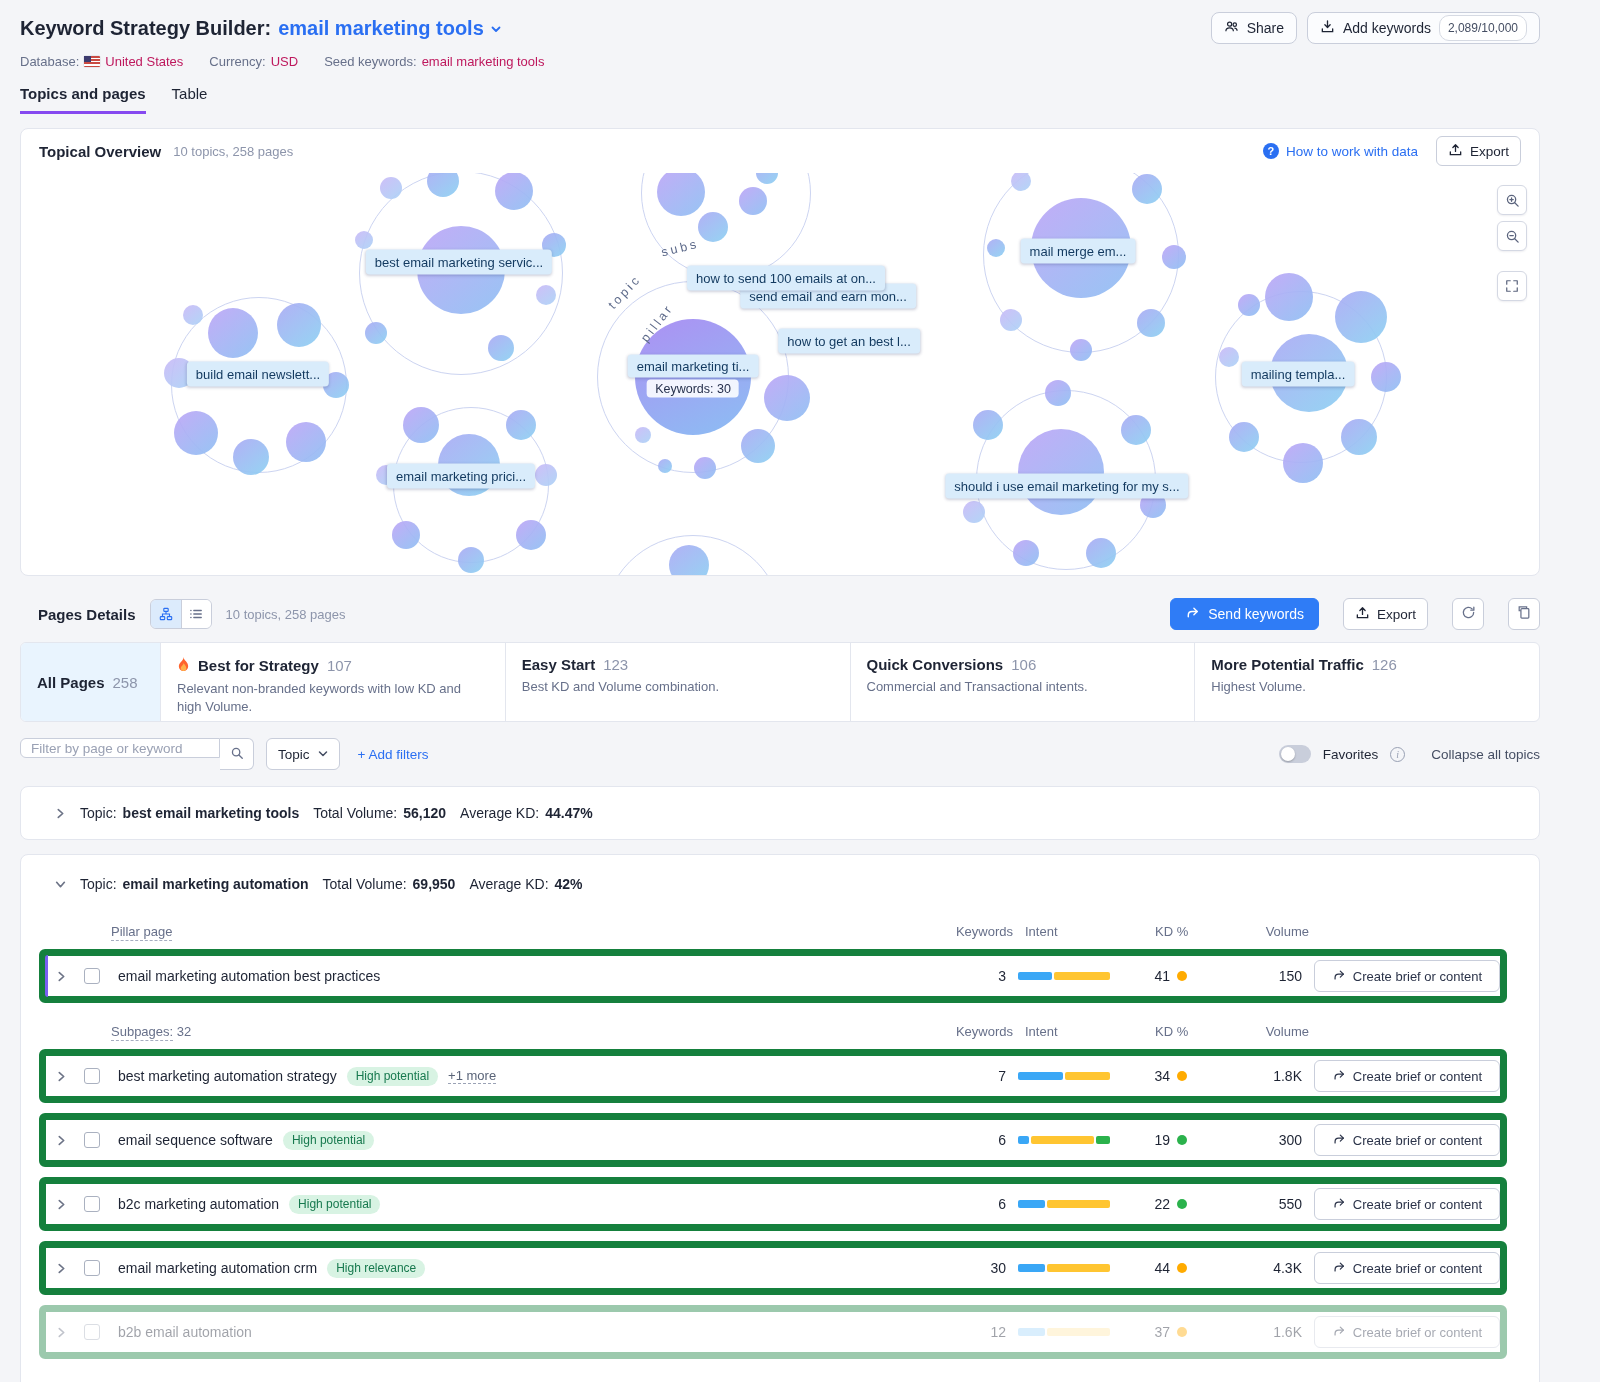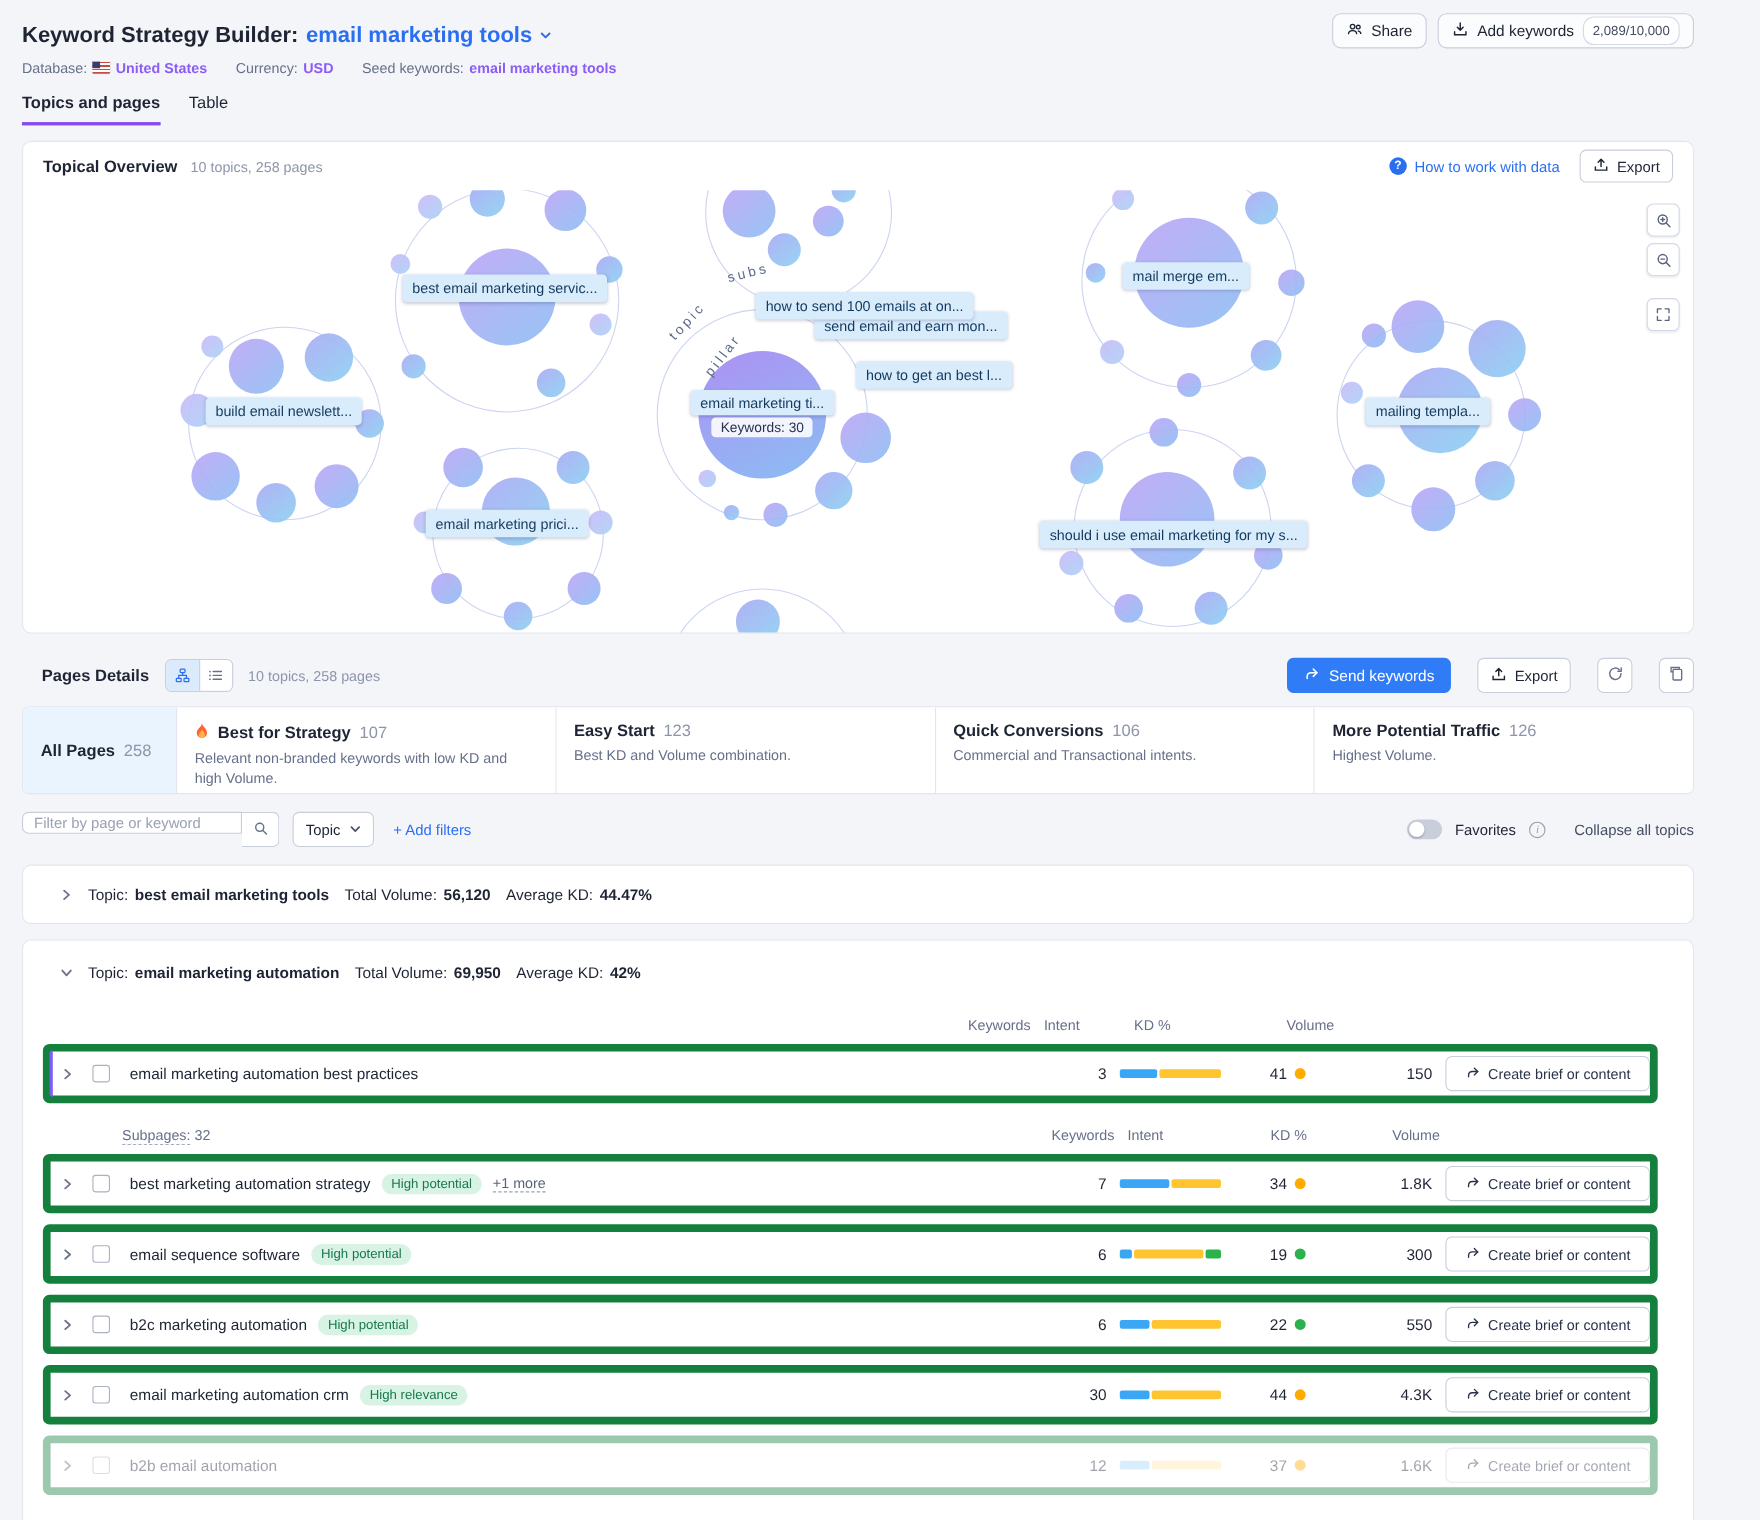--- a/index.html
+++ b/index.html
@@ -1,28 +1,28 @@
 <!DOCTYPE html>
 <html><head>
 <meta charset="utf-8">
 <style>
   *{margin:0;padding:0;box-sizing:border-box}
   html,body{width:1600px;height:1382px;overflow:hidden}
   body{background:#f4f5f8;font-family:"Liberation Sans","DejaVu Sans",sans-serif;color:#1e2434}
   .page{width:1600px;height:1382px;padding:12px 60px 0 20px;position:relative}
 
   
-  .title-row{display:flex;align-items:flex-end}
+  .title-row{display:flex;align-items:center}
   .title-row h1{font-size:20px;font-weight:bold;display:flex;align-items:center;gap:7px}
   .project-btn{display:inline-flex;align-items:center;gap:6px;background:none;border:none;font:inherit;font-weight:bold;color:#2a6ff2;cursor:pointer;font-size:20px}
   .header-actions{margin-left:auto;display:flex;gap:10px}
   .btn-light{display:inline-flex;align-items:center;gap:8px;height:32px;padding:0 12px;background:#fbfcfe;border:1px solid #c9cedb;border-radius:8px;font-size:14px;color:#1e2434;cursor:pointer}
   .quota-pill{border:1px solid #d6dae3;background:#fff;border-radius:10px;padding:5px 8px;font-size:12px;color:#454e63}
   .meta-row{display:flex;gap:26px;margin-top:10px;font-size:13px;color:#67708a}
-  .meta-row b{color:#8b5cf6;font-weight:bold}
+  .meta-row b{color:#be185d;font-weight:normal}
   .meta-item{display:inline-flex;align-items:center;gap:5px}
   .flag{width:16px;height:11px;display:inline-block;position:relative;background:repeating-linear-gradient(180deg,#c94a42 0 1.6px,#fff 1.6px 3.2px);border-radius:1px;box-shadow:0 0 0 .5px #d8dbe2}
   .flag::before{content:"";position:absolute;left:0;top:0;width:7px;height:6px;background:#3c3b6e}
   .tabs{display:flex;gap:26px;margin-top:16px}
   .tab{font-size:15px;padding-bottom:9px;border-bottom:3px solid transparent;cursor:pointer;color:#1e2434}
   .tab.active{font-weight:bold;border-bottom-color:#8649f0}
 
   
   .panel{background:#fff;border:1px solid #e3e6ee;border-radius:8px;margin-top:14px}
   .panel-head{display:flex;align-items:center;height:44px;padding:0 18px}
@@ -475,20 +475,21 @@
           <span>Average KD:</span>
           <b>42%</b>
         </span>
     </div>
 
     <div class="topic-body">
 
       <div class="trow tbl-head">
         <span></span>
           <span></span>
+        <div><span class="dashed">Pillar page</span></div>
         <div class="h-kw">Keywords</div>
         <div>Intent</div>
         <div class="h-kd">KD %</div>
         <div class="h-vol">Volume</div>
         <div></div>
       </div>
 
       <div class="trow data-row pillar-row">
         <span class="chev">
             <svg width="11" height="11" viewBox="0 0 10 10" fill="none" stroke="#6c7386" stroke-width="1.5" stroke-linecap="round" stroke-linejoin="round">

